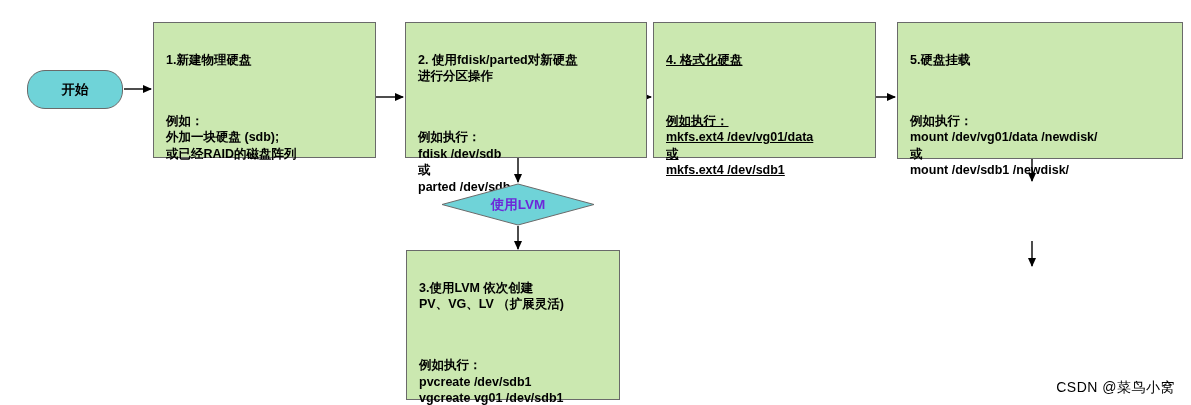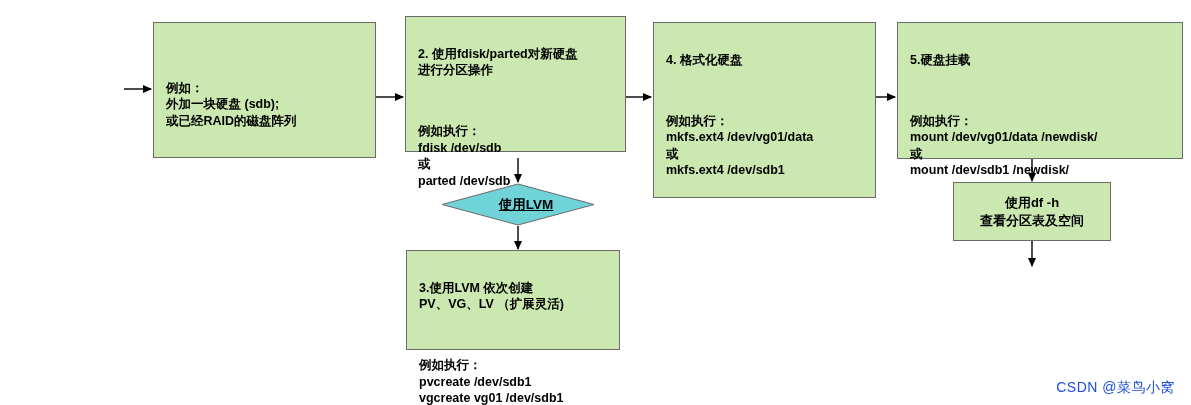--- a/index.html
+++ b/index.html
@@ -45,43 +45,42 @@
     align-items: center;
     justify-content: center;
     font-size: 13.5px;
   }
   .diamond-wrap {
     position: absolute;
   }
   .diamond-wrap svg { display: block; }
   .diamond-label {
     position: absolute;
-    left: 8px; top: 0;
+    left: 0; top: 0;
     width: 100%; height: 100%;
     display: flex;
     align-items: center;
     justify-content: center;
     font-size: 13.5px;
     font-weight: bold;
-    color: #000000;
+    color: #6d28d9;
     pointer-events: none;
-    text-decoration: underline;
   }
   .conn {
     position: absolute;
     left: 0; top: 0;
     width: 1191px;
     height: 405px;
     pointer-events: none;
   }
   .watermark {
     position: absolute;
     right: 16px;
     bottom: 8px;
-    color: #1d4ed8;
+    color: #000000;
     font-size: 14px;
     letter-spacing: 0.5px;
     font-weight: normal;
   }
   .body-block { margin-top: 28px; }
   .hdr { display: block; }
 </style>
 </head>
 <body>
 
@@ -104,69 +103,69 @@
 
     <line x1="518" y1="158" x2="518" y2="182" stroke="#000" stroke-width="1.4" marker-end="url(#arrowhead)"></line>
 
     <line x1="518" y1="226" x2="518" y2="249" stroke="#000" stroke-width="1.4" marker-end="url(#arrowhead)"></line>
 
     <line x1="1032" y1="159" x2="1032" y2="181" stroke="#000" stroke-width="1.4" marker-end="url(#arrowhead)"></line>
 
     <line x1="1032" y1="241" x2="1032" y2="266" stroke="#000" stroke-width="1.4" marker-end="url(#arrowhead)"></line>
   </svg>
 
+  <div class="node term" style="left:27px; top:70px; width:96px; height:39px;">
+    <span>开始</span>
+  </div>
 
   <div class="node proc" style="left:153px; top:22px; width:223px; height:136px;">
+    <span class="hdr">1.新建物理硬盘</span>
     <span class="hdr body-block">例如：
 外加一块硬盘 (sdb);
 或已经RAID的磁盘阵列</span>
   </div>
 
-  <div class="node proc" style="left:405px; top:16px; width:221px; height:136px;">
+  <div class="node proc" style="left:405px; top:22px; width:242px; height:136px;">
     <span class="hdr">2. 使用fdisk/parted对新硬盘
 进行分区操作</span>
     <span class="hdr body-block">例如执行：
 fdisk /dev/sdb
 或
 parted /dev/sdb</span>
   </div>
 
   <div class="diamond-wrap" style="left:441px; top:183px; width:154px; height:43px;">
     <svg width="154" height="43" viewBox="0 0 154 43">
       <polygon points="77,1 153,21.5 77,42 1,21.5" fill="#6fd3d8" stroke="#6a6a6a" stroke-width="1"></polygon>
     </svg>
     <div class="diamond-label">使用LVM</div>
   </div>
 
-  <div class="node proc" style="left:406px; top:250px; width:214px; height:100px;">
+  <div class="node proc" style="left:406px; top:250px; width:214px; height:150px;">
     <span class="hdr">3.使用LVM 依次创建
 PV、VG、LV （扩展灵活)</span>
     <span class="hdr body-block">例如执行：
 pvcreate /dev/sdb1
 vgcreate vg01 /dev/sdb1
 lvcreate -L 9G -n data vg01</span>
   </div>
 
-  <div class="node proc" style="left:653px; top:22px; width:223px; height:176px;">
+  <div class="node proc" style="left:653px; top:22px; width:223px; height:136px;text-decoration:underline;">
     <span class="hdr">4. 格式化硬盘</span>
     <span class="hdr body-block">例如执行：
 mkfs.ext4 /dev/vg01/data
 或
 mkfs.ext4 /dev/sdb1</span>
   </div>
 
   <div class="node proc" style="left:897px; top:22px; width:286px; height:137px;">
     <span class="hdr">5.硬盘挂载</span>
     <span class="hdr body-block">例如执行：
 mount /dev/vg01/data /newdisk/
 或
 mount /dev/sdb1 /newdisk/</span>
   </div>
 
-  <div class="node proc-center" style="left:953px; top:182px; width:158px; height:59px;">
-    <span>使用df -h</span>
-    <span>查看分区表及空间</span>
-  </div>
 
 
   <div class="watermark">CSDN @菜鸟小窝</div>
 
 </div>
 
 </body></html>

